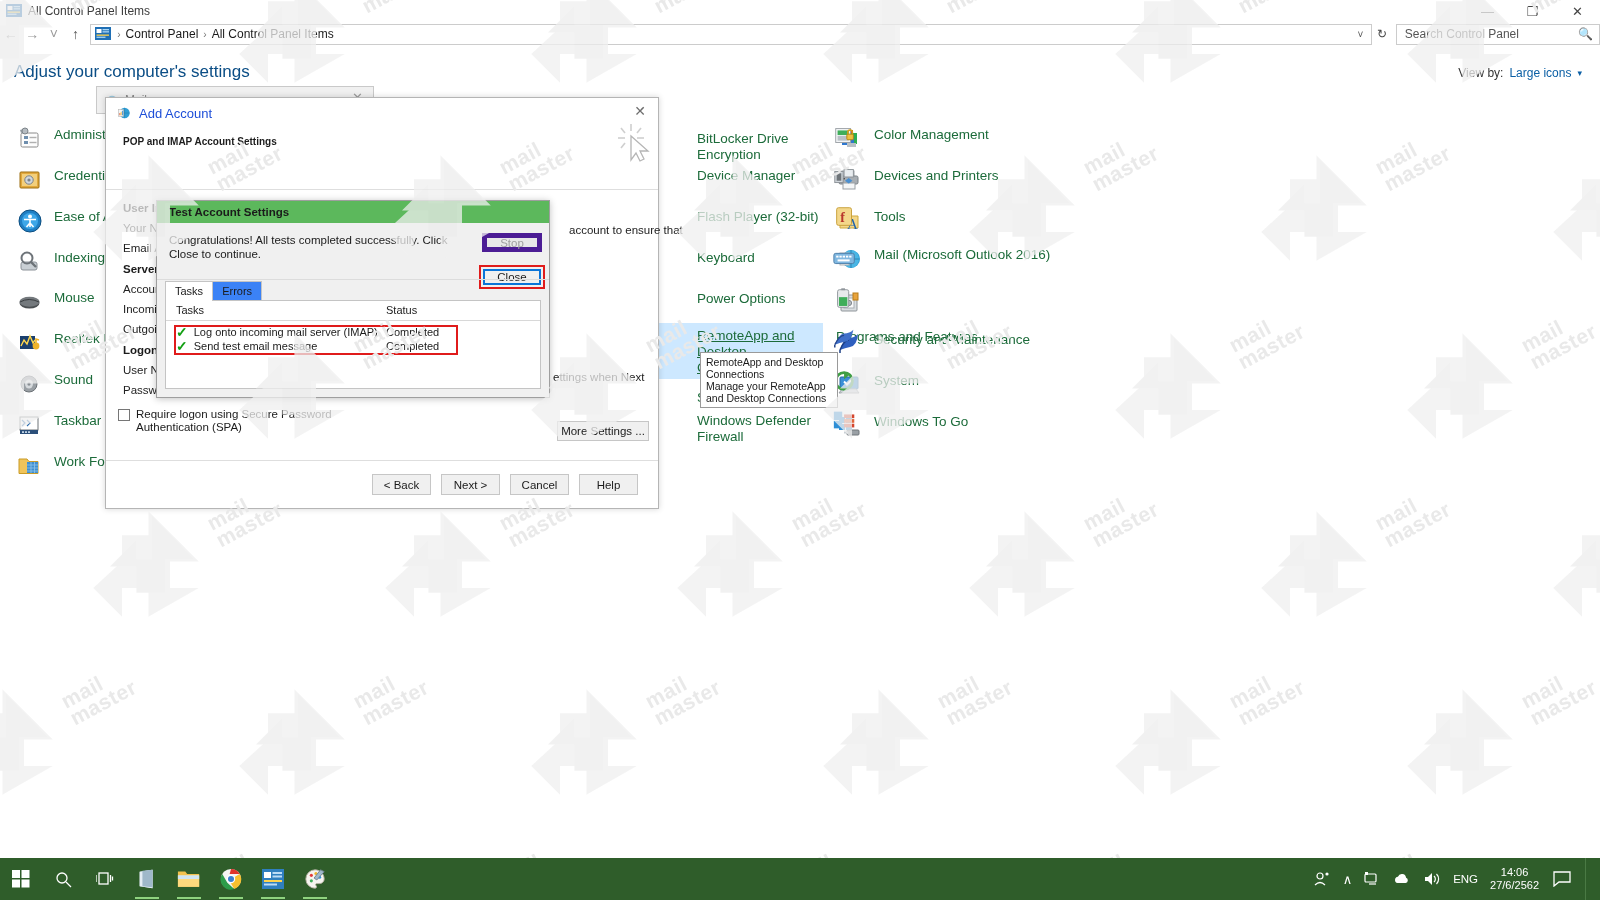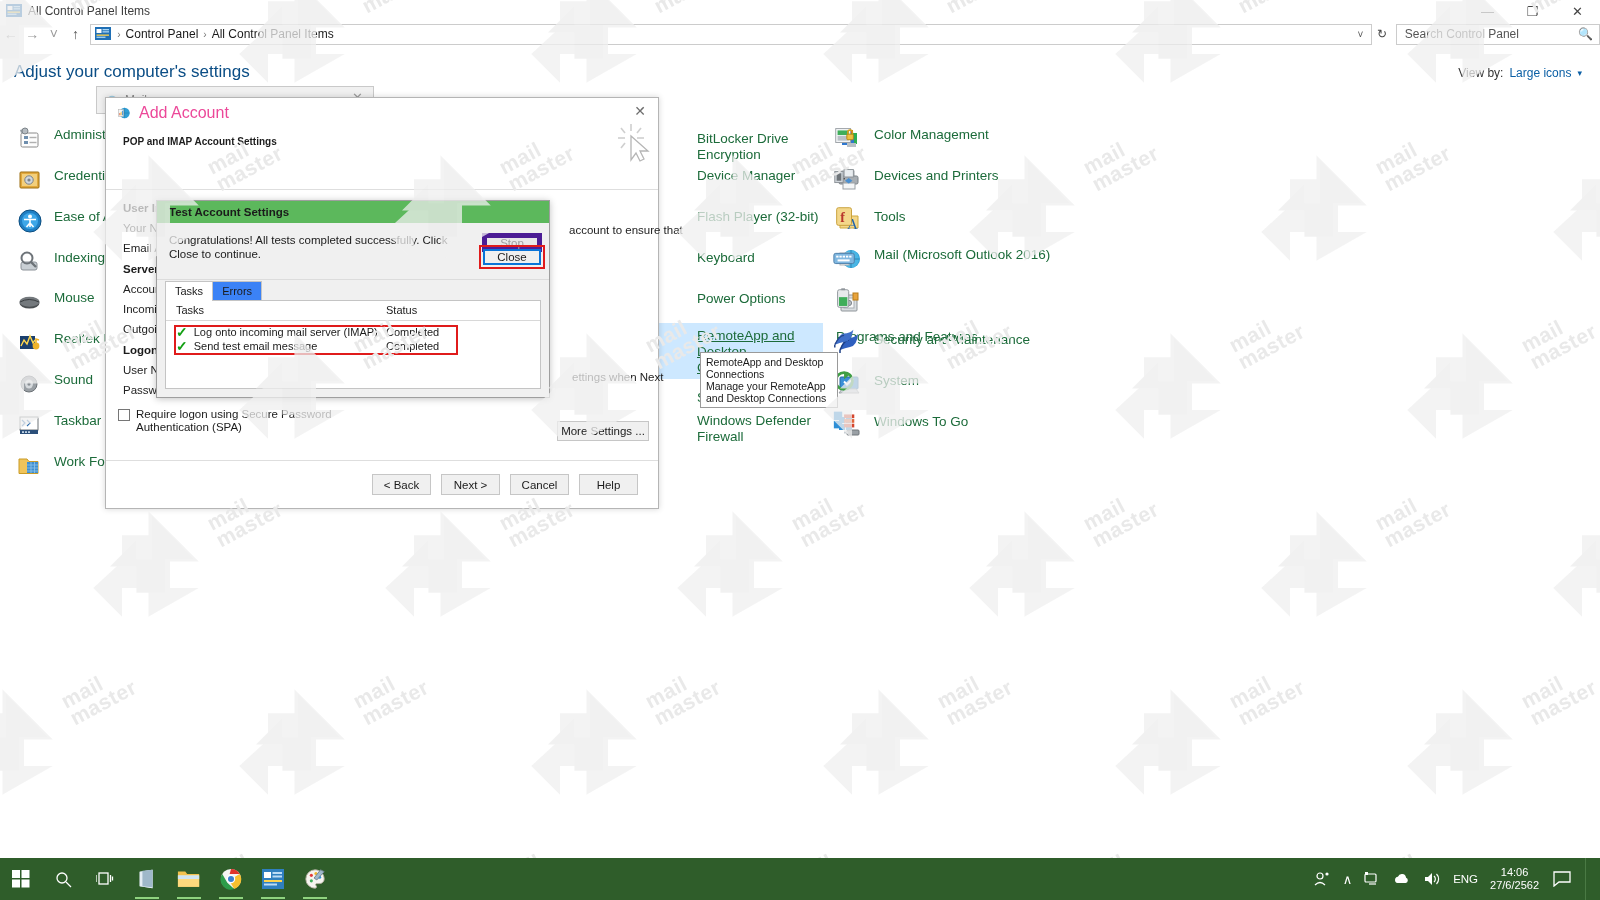--- a/index.html
+++ b/index.html
@@ -167,21 +167,21 @@
     border: 1px solid #b5b5b5;
     box-shadow: 0 0 6px rgba(0,0,0,0.17);
     z-index: 12;
   }
   .aa-titlebar {
     position: relative; height: 30px;
     background: #ffffff;
     display: flex; align-items: center;
   }
   .aa-ticon { width: 16px; height: 16px; margin-left: 10px; margin-right: 7px; }
-  .aa-title { font-size: 16px; color: #ec4899; }
+  .aa-title { font-size: 13px; color: #1d4ed8; }
   .aa-close { position: absolute; right: 12px; top: 5px; font-size: 14px; color: #6e6e6e; }
   .aa-header {
     position: relative;
     padding: 8px 0 10px 17px;
     border-bottom: 1px solid #dedede;
     height: 62px;
   }
   .aa-h1 { font-size: 10px; font-weight: bold; color: #1c1c1c; }
   .aa-h2 { font-size: 12px; color: #2b2b2b; margin-top: 4px; margin-left: 15px; }
   .aa-body { position: relative; height: 280px; background: #ffffff; }
@@ -233,21 +233,21 @@
     font-size: 11.5px; color: #1b1b1b; line-height: 14px;
   }
   .td-stop {
     position: absolute; left: 325px; top: 32px;
     width: 60px; height: 19px;
     background: #e8e8e8; border: 5px solid #4c1d95;
     color: #a0a0a0; font-size: 11.5px;
     display: flex; align-items: center; justify-content: center;
   }
   .td-close-wrap {
-    position: absolute; left: 322px; top: 44px;
+    position: absolute; left: 322px; top: 64px;
     width: 66px; height: 24px;
     border: 2px solid #e01b1b;
   }
   .td-close {
     position: absolute; left: 2px; top: 2px; right: 2px; bottom: 2px;
     background: #f0f0f0; border: 2px solid #0a74d8;
     font-size: 11.5px; color: #1b1b1b;
     display: flex; align-items: center; justify-content: center;
   }
   .td-sep { position: absolute; left: 0; top: 78px; width: 100%; height: 1px; background: #dcdcdc; }
@@ -699,21 +699,21 @@
       <div class="sec-title" style="left:17px; top:73px;">Server Information</div>
       <div class="fld-label" style="left:17px; top:93px;">Account Type:</div>
       <div class="fld-label" style="left:17px; top:113px;">Incoming mail server:</div>
       <div class="fld-label" style="left:17px; top:133px;">Outgoing mail server (SMTP):</div>
       <div class="sec-title" style="left:17px; top:154px;">Logon Information</div>
       <div class="fld-label" style="left:17px; top:174px;">User Name:</div>
       <div class="fld-label" style="left:17px; top:194px;">Password:</div>
 
       <div class="sec-title" style="left:298px; top:12px;">Test Account Settings</div>
       <div class="aa-desc" style="left:463px; top:33px; width:140px;">account to ensure that</div>
-      <div class="aa-desc" style="left:466px; top:180px; width:150px;">ettings when Next</div>
+      <div class="aa-desc" style="left:447px; top:180px; width:150px;">ettings when Next</div>
     </div>
 
     <div class="aa-footer">
       <div class="ft-btn">&lt; Back</div>
       <div class="ft-btn">Next &gt;</div>
       <div class="ft-btn">Cancel</div>
       <div class="ft-btn">Help</div>
     </div>
   </div>
 

